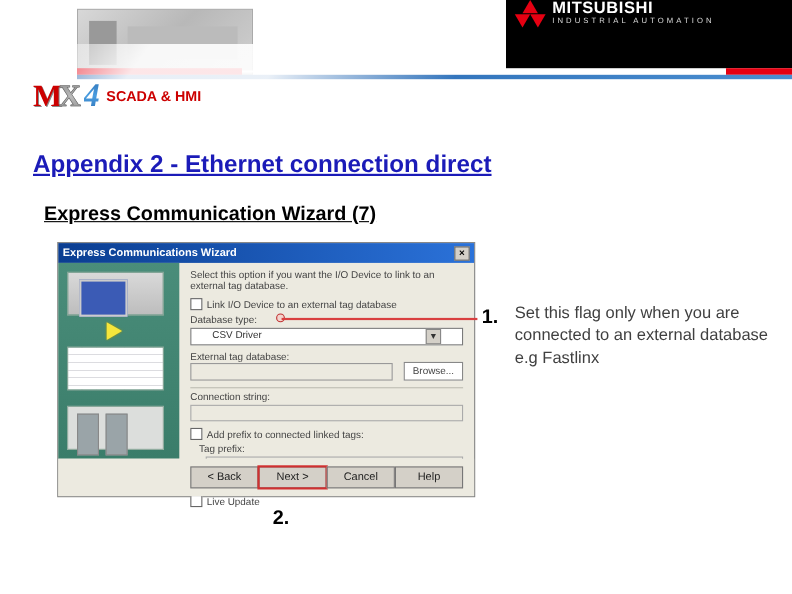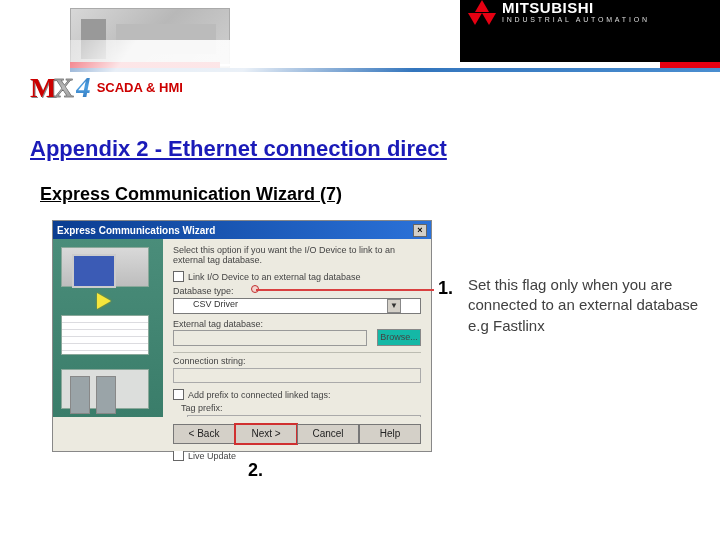--- a/index.html
+++ b/index.html
@@ -57,21 +57,21 @@
   .dlg-form { flex:1; padding:6px 10px 0 10px; color:#444; }
   .form-intro { font-size:9px; margin-bottom:6px; filter: blur(0.4px); }
   .form-row { display:flex; align-items:center; gap:4px; margin-bottom:3px; }
   .cb { width:11px; height:11px; border:1px solid #666; background:#fff; display:inline-block; flex:none; position:relative; }
   .cb.checked::after { content:"✓"; position:absolute; left:0; top:-3px; font-size:11px; color:#000; }
   .lbl { font-size:9px; filter: blur(0.4px); }
   .combo { height:16px; border:1px solid #7a7a7a; background:#fff; display:flex; padding:0 19px; font-size:9px; color:#333; margin:2px 0 5px 0; }
   .combo .cv { flex:1; filter: blur(0.4px); }
   .combo .dd { width:14px; height:14px; background:#d4d0c8; border:1px solid #888; text-align:center; line-height:12px; font-size:8px; }
   .text-input { height:16px; border:1px solid #999; background:#eceae0; flex:1; margin-right:6px; }
-  .browse-btn { width:44px; height:17px; border:1px solid #888; background:#14b8a6; font-size:9px; text-align:center; line-height:15px; filter: blur(0.3px); }
+  .browse-btn { width:54px; height:17px; border:1px solid #888; background:#ffffff; font-size:9px; text-align:center; line-height:15px; filter: blur(0.3px); }
   .divider { border-top:1px solid #bcbcb2; margin:6px 0 3px 0; }
   .text-input2 { height:15px; border:1px solid #aaa; background:#eceae0; width: 100%; margin-top:2px; }
 
   .dlg-buttons { position:absolute; left:0; right:0; bottom:0; height:34px; background:#eceae0; display:flex; justify-content:center; align-items:center; gap:0; padding-left:110px; }
   .dlg-btn { width:62px; height:20px; border:1px solid #777; background:#d4d0c8; font-size:10px; text-align:center; line-height:18px; filter: blur(0.3px); }
   .dlg-btn.highlight { outline:2px solid #d03030; outline-offset:-1px; }
 
   
   .ann1 { position:absolute; left:438px; top:278px; font-size:18px; font-weight:bold; color:#000; }
   .ann1-line { position:absolute; left:256px; top:289px; width:178px; height:2px; background:#d94040; }

